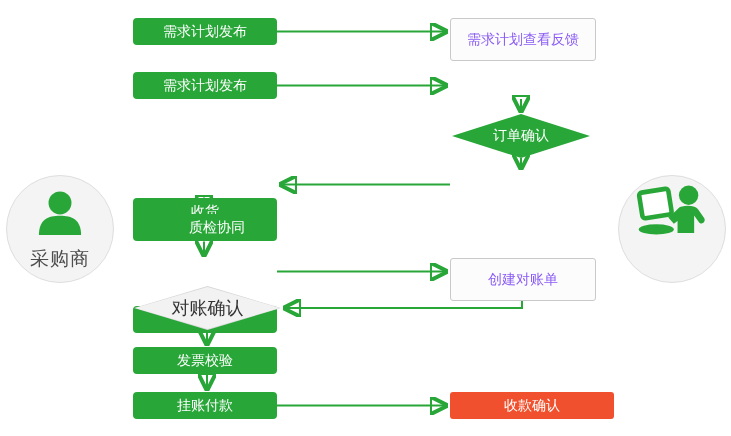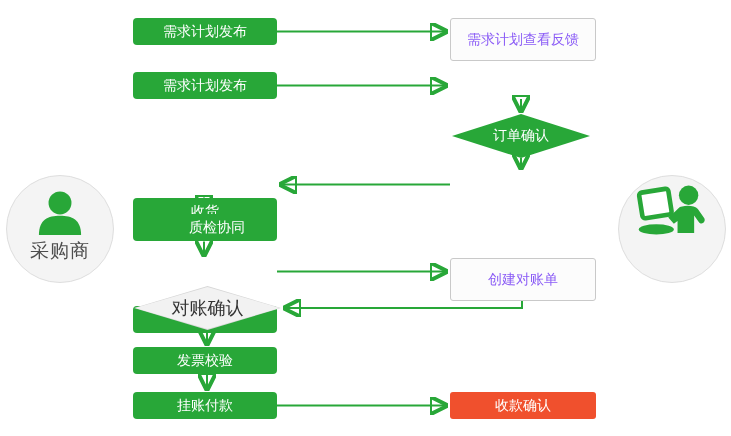--- a/index.html
+++ b/index.html
@@ -7,21 +7,21 @@
     position:relative;width:731px;height:436px;background:#ffffff;overflow:hidden;
     font-family:"Liberation Sans","DejaVu Sans",sans-serif;
   }
   
   .node{
     position:absolute;display:flex;align-items:center;justify-content:center;
     font-size:14px;box-sizing:border-box;white-space:nowrap;
   }
   .gbox{width:144px;height:27px;background:#28a738;border-radius:4px;color:#ffffff;}
   .wbox{width:146px;height:43px;background:#fcfcfc;border:1px solid #c9c9c9;border-radius:3px;color:#8b5cf6;}
-  .rbox{width:146px;height:27px;background:#f0502d;border-radius:3px;color:#ffffff;}
+  .rbox{width:164px;height:27px;background:#f0502d;border-radius:3px;color:#ffffff;}
   .diamond{clip-path:polygon(50% 0,100% 50%,50% 100%,0 50%);}
   .diamond.green{background:#28a738;color:#ffffff;}
   .diamond-outer{position:absolute;background:#d7d7d7;clip-path:polygon(50% 0,100% 50%,50% 100%,0 50%);}
   .diamond-fill{position:absolute;left:1px;top:1px;right:1px;bottom:1px;background:#f2f2f2;
     clip-path:polygon(50% 0,100% 50%,50% 100%,0 50%);}
   .diamond-label{position:absolute;left:0;top:0;width:100%;height:100%;display:flex;
     align-items:center;justify-content:center;font-size:18px;color:#333333;}
   
   #n-demand-publish{left:133px;top:18px;}
   #n-po-publish{left:133px;top:72px;}
@@ -39,21 +39,21 @@
   #n-statement-confirm{left:134px;top:286px;width:147px;height:44px;}
   
   .actor{
     position:absolute;width:108px;height:108px;border-radius:50%;
     background:#f4f4f4;border:1px solid #dedede;box-sizing:border-box;
     display:flex;flex-direction:column;align-items:center;
   }
   #actor-buyer{left:6px;top:175px;}
   #actor-supplier{left:618px;top:175px;}
   .actor .icon{margin-top:11px;height:48px;display:flex;align-items:flex-end;justify-content:center;}
-  .actor .actor-label{font-size:19px;color:#4d4d4d;margin-top:3px;letter-spacing:1px;}
+  .actor .actor-label{font-size:19px;color:#4d4d4d;margin-top:11px;letter-spacing:1px;}
   
   svg.edges{position:absolute;left:0;top:0;width:731px;height:436px;pointer-events:none;}
   svg.edges path{stroke:#28a738;stroke-width:2;fill:none;}
 </style>
 </head>
 <body>
 
 <div class="stage">
 
   <svg class="edges" viewBox="0 0 731 436">

